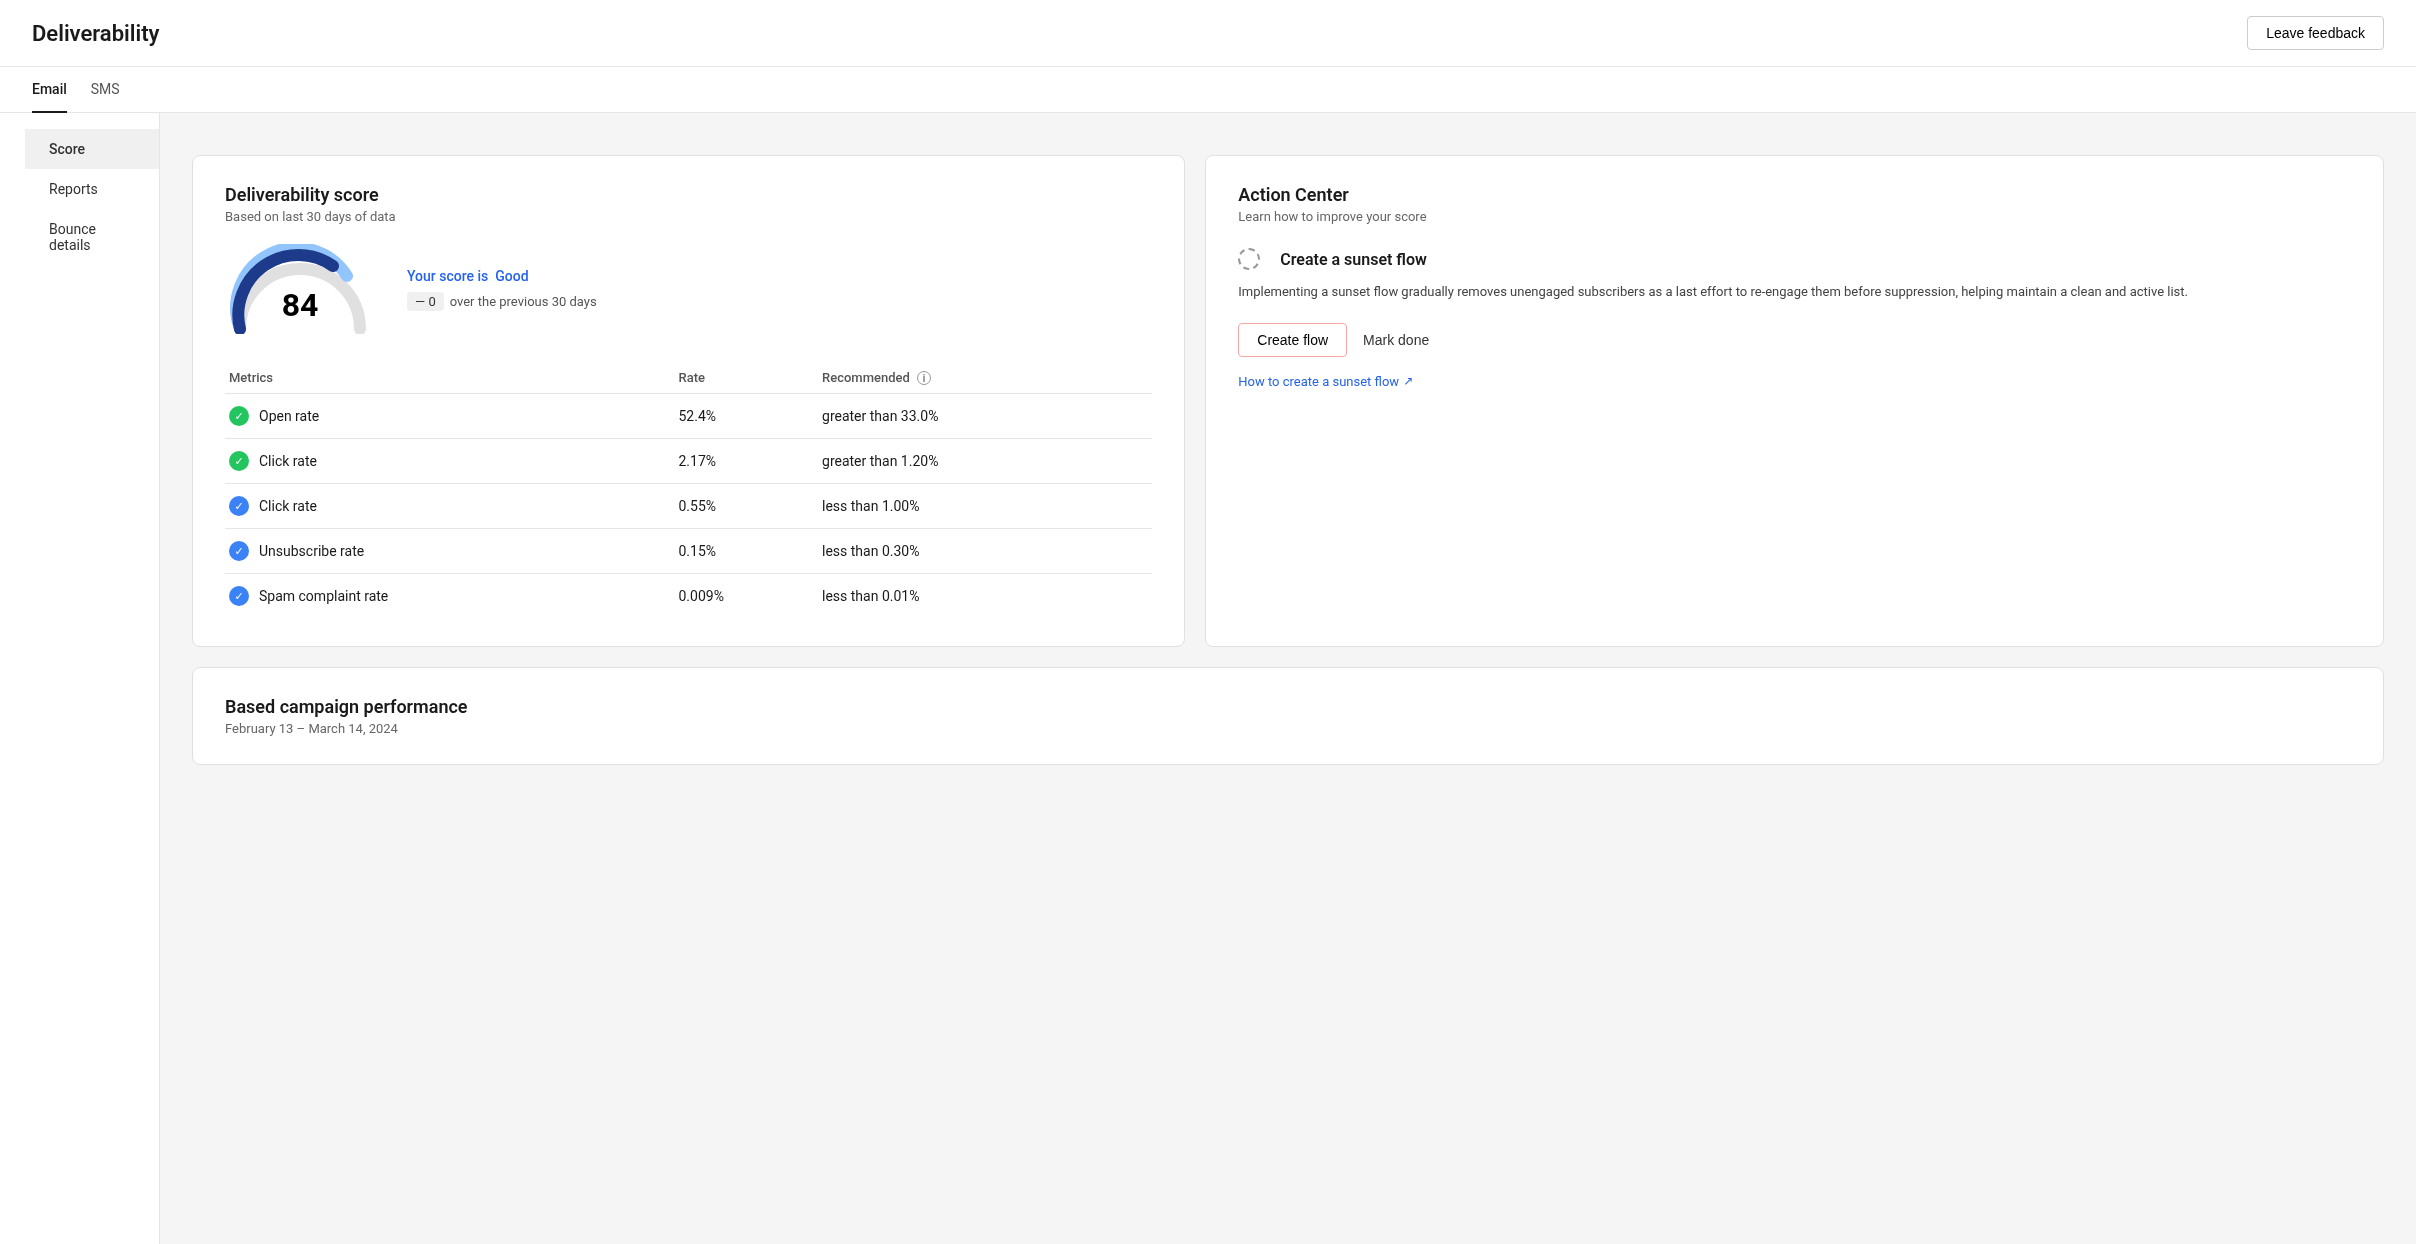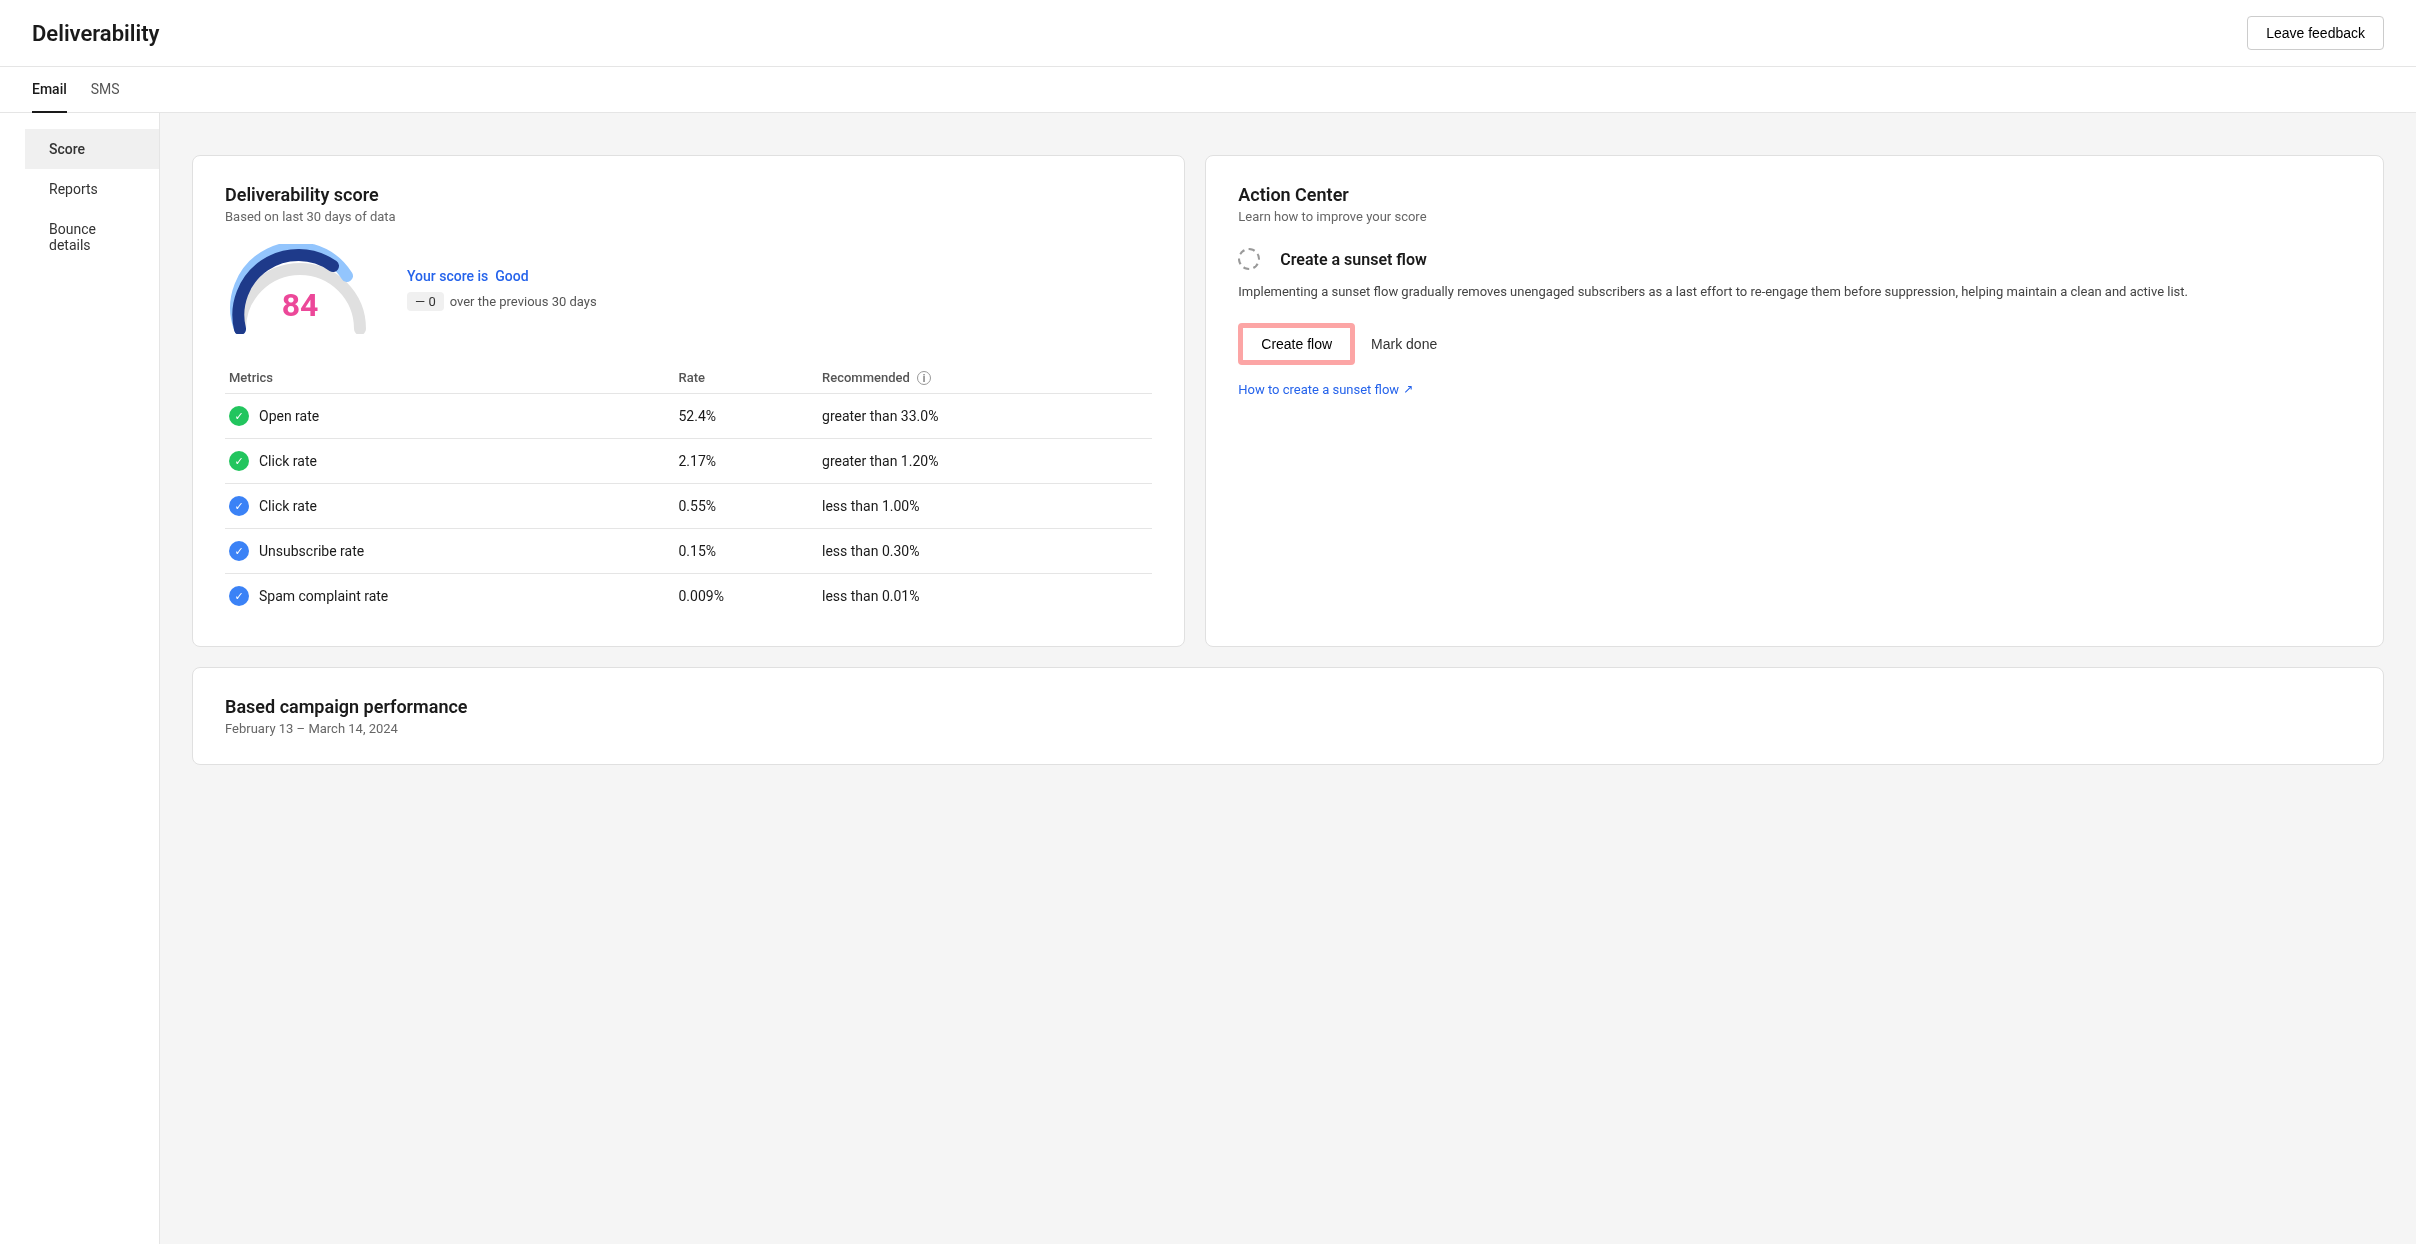--- a/index.html
+++ b/index.html
@@ -233,21 +233,21 @@
       color: #444;
       line-height: 1.6;
       margin-bottom: 20px;
     }
     .action-buttons {
       display: flex;
       gap: 12px;
       margin-bottom: 16px;
     }
     .btn-primary {
-      border: 5px solid #fca5a5;
+      border: 1px solid #fca5a5;
       background: #fff;
       padding: 8px 18px;
       border-radius: 4px;
       cursor: pointer;
       font-size: 14px;
       font-weight: 500;
     }
     .btn-secondary {
       background: none;
       border: none;
@@ -298,21 +298,21 @@
       border-color: #1a1a1a;
     }
 
     .score-number {
       position: absolute;
       top: 42px;
       left: 50%;
       transform: translateX(-50%);
       font-size: 32px;
       font-weight: 700;
-      color: #ec4899;
+      color: #000000;
     }
   </style>
 </head>
 <body>
 
 <div class="top-bar">
   <span class="top-bar-title">Deliverability</span>
   <button class="leave-feedback-btn">Leave feedback</button>
 </div>
 

